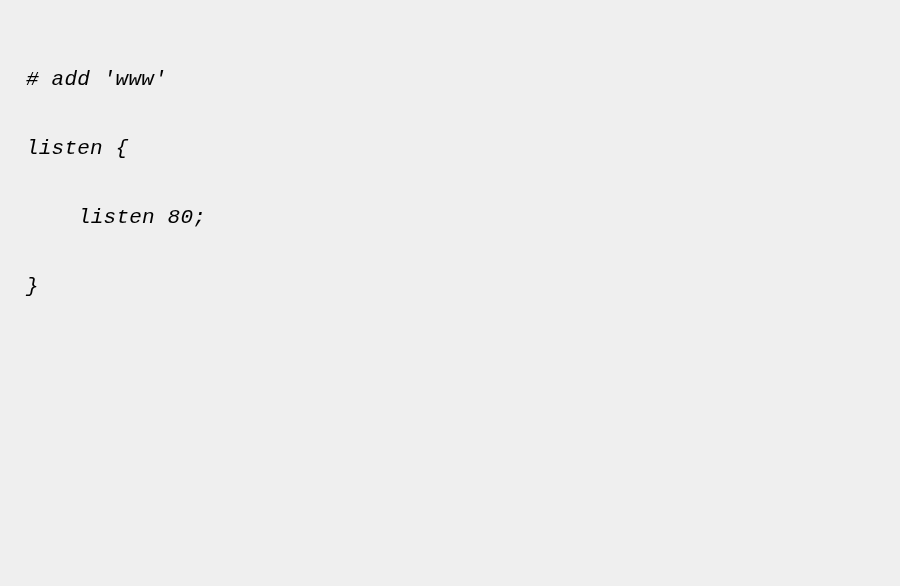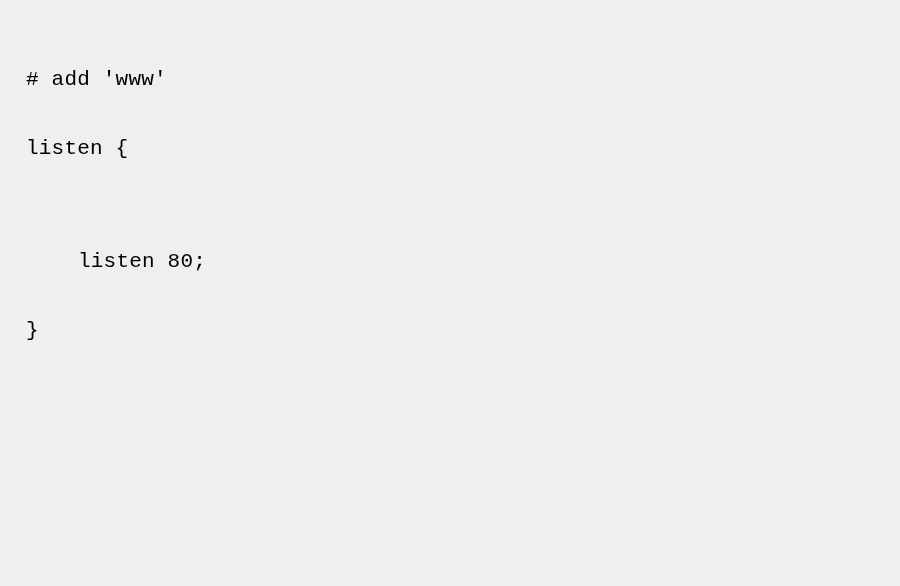--- a/index.html
+++ b/index.html
@@ -11,22 +11,22 @@
     }
     .code-block {
       padding: 28px 26px;
       font-family: "Courier New", Courier, monospace;
       font-size: 21px;
       line-height: 1.65;
       color: #000;
       letter-spacing: 0.2px;
       white-space: pre;
     }
-    .line { display: block; }
-    .indent-1 { padding-left: 52px; margin-top: 44px; }
+    .line { display: block; font-style: italic; }
+    .indent-1 { padding-left: 52px; }
   </style>
 </head>
 <body>
 
 <div class="code-block">
 <span class="line"># add 'www'</span>
 <span class="line">listen {</span>
 <span class="line indent-1">listen 80;</span>
 <span class="line">}</span>
 <span class="line"> </span>

